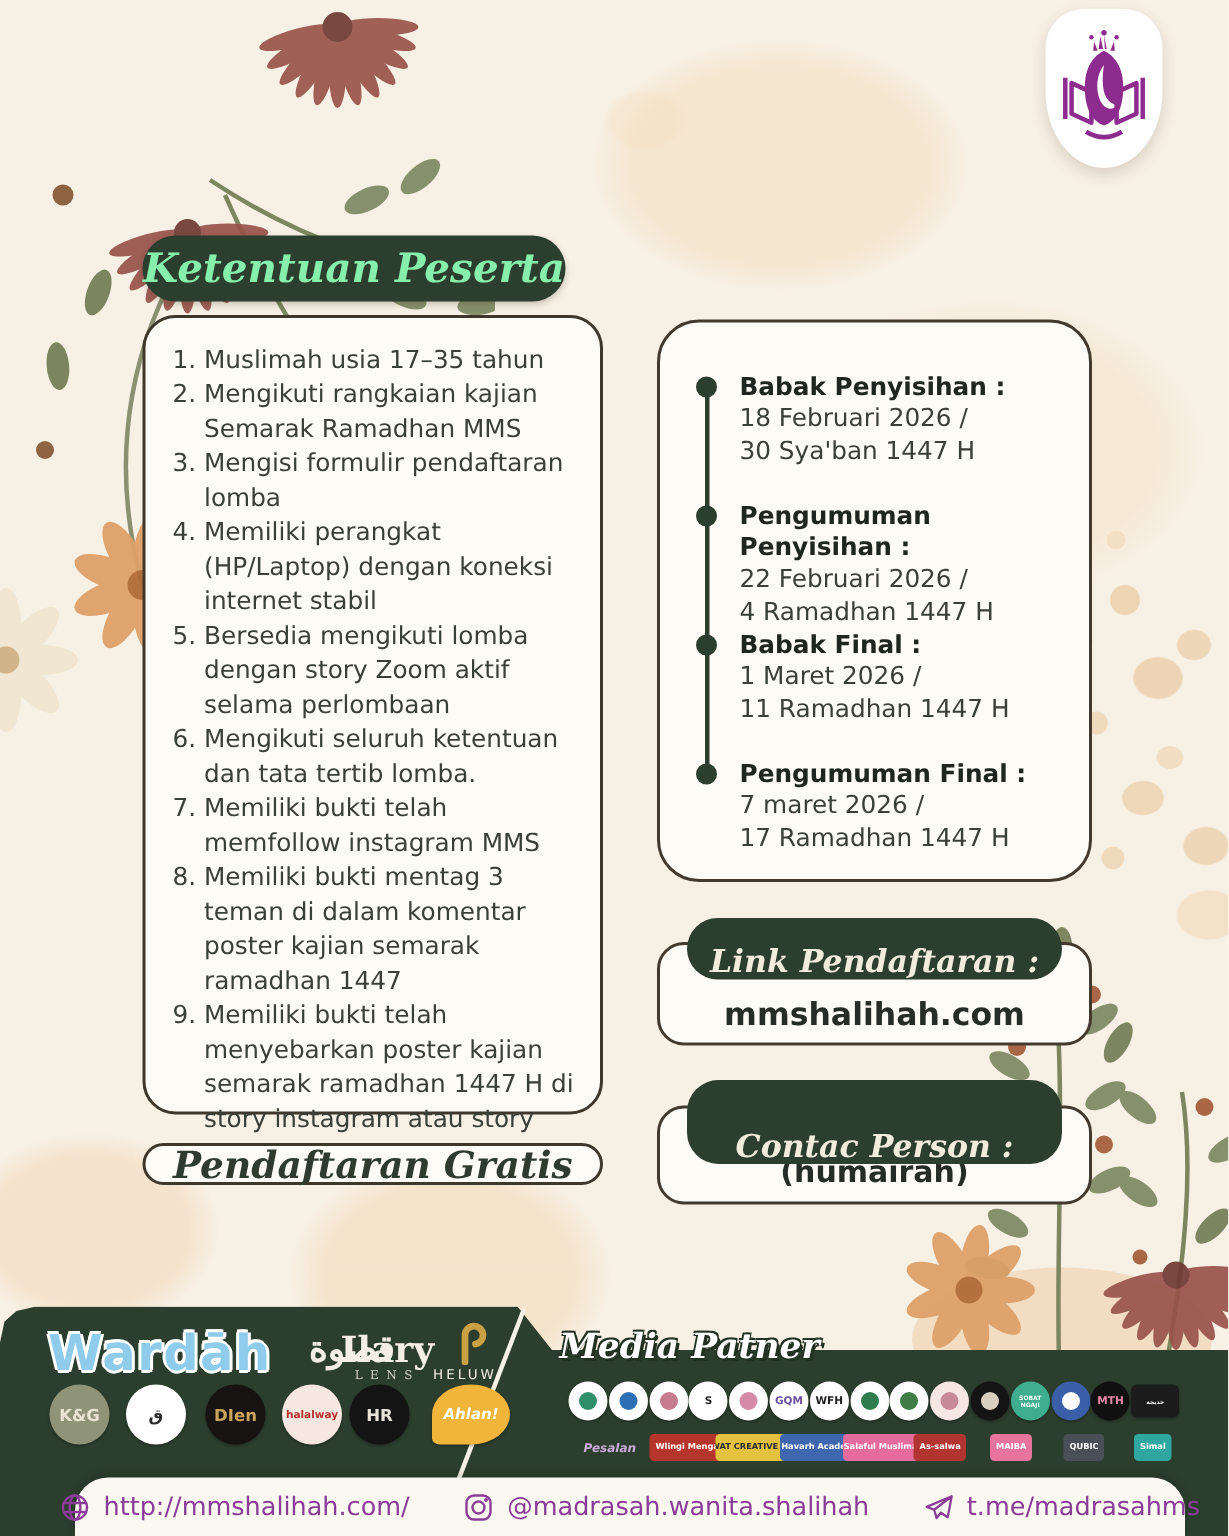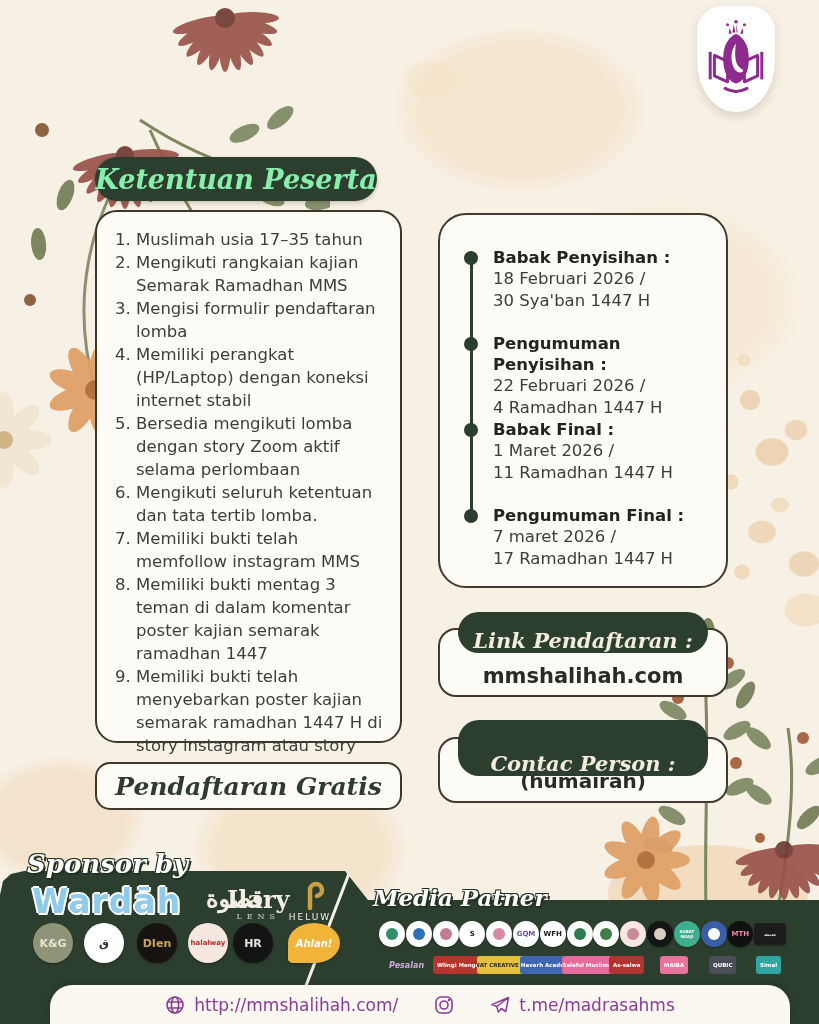--- a/index.html
+++ b/index.html
@@ -38,21 +38,21 @@
   
   .list-box{
     left:95px;top:210px;width:307px;height:533px;background:#fdfbf5;
     border:2px solid #3e382c;border-radius:22px;box-sizing:border-box;
     padding:16px 8px 6px 12px;
   }
   .list-box ol{margin:0;padding-left:27px;font-size:16.5px;line-height:23px;color:#3a3f38;font-weight:500;}
   .list-box li{margin:0;}
   
   .free-box{
-    left:95px;top:762px;width:307px;height:48px;background:#fdfbf5;
+    left:95px;top:762px;width:307px;height:28px;background:#fdfbf5;
     border:2.5px solid #3e382c;border-radius:15px;box-sizing:border-box;
     display:flex;align-items:center;justify-content:center;
     font-family:"DejaVu Serif","Liberation Serif",serif;font-style:italic;font-weight:bold;
     font-size:25px;color:#2e3b2e;
   }
   
   .timeline-box{
     left:438px;top:213px;width:290px;height:375px;background:#fdfbf5;
     border:2px solid #423a2e;border-radius:28px;box-sizing:border-box;
   }
@@ -368,21 +368,20 @@
   <div class="card" style="left:438px;top:737px;width:290px;height:66px">
     <div class="card-value" style="bottom:8px;font-size:20px">089608360961 (humairah)</div>
   </div>
   <div class="card-pill" style="left:458px;top:720px;width:250px;height:56px">
     <span>Contac Person :</span>
   </div>
 
   <div class="abs bottom-panel"></div>
   <div class="abs diag-line"></div>
 
-  <div class="script-title" id="sponsor-title">Sponsor by</div>
   <div class="abs wardah">Wardāh</div>
   <div class="abs qissah">قصوة</div>
   <div class="abs ilary">
     <div class="big">Ilary</div>
     <div class="small">LENS</div>
   </div>
   <div class="abs heluw">
     <svg width="44" height="30" viewBox="0 0 44 30">
       <path d="M22 28 V10 a6 6 0 1 1 7 6" stroke="#caa045" stroke-width="4.5" fill="none" stroke-linecap="round"></path>
     </svg>
@@ -407,20 +406,21 @@
       <span>http://mmshalihah.com/</span>
     </div>
     <div class="f-item">
       <svg width="20" height="20" viewBox="0 0 20 20">
         <g fill="none" stroke="#8a3d97" stroke-width="1.6">
           <rect x="2" y="2" width="16" height="16" rx="5"></rect>
             <circle cx="10" cy="10" r="4"></circle>
         </g>
         <circle cx="15" cy="5" r="1.3" fill="#8a3d97"></circle>
       </svg>
+      <span>@madrasah.wanita.shalihah</span>
     </div>
     <div class="f-item">
       <svg width="20" height="20" viewBox="0 0 20 20">
         <path d="M18.5 2.5 L1.8 9.6 l5 1.9 1.6 5.6 2.8-3.6 4.6 3 z M6.8 11.5 L18.5 2.5" fill="none" stroke="#8a3d97" stroke-width="1.5" stroke-linejoin="round"></path>
       </svg>
       <span>t.me/madrasahms</span>
     </div>
   </div>
 
 <div class="sp-circle" title="K&amp;G" style="left: 33px; top: 923px; width: 40px; height: 40px; background: rgb(143, 148, 120); color: rgb(233, 229, 211); font-size: 11px; font-weight: bold;">K&amp;G</div>

